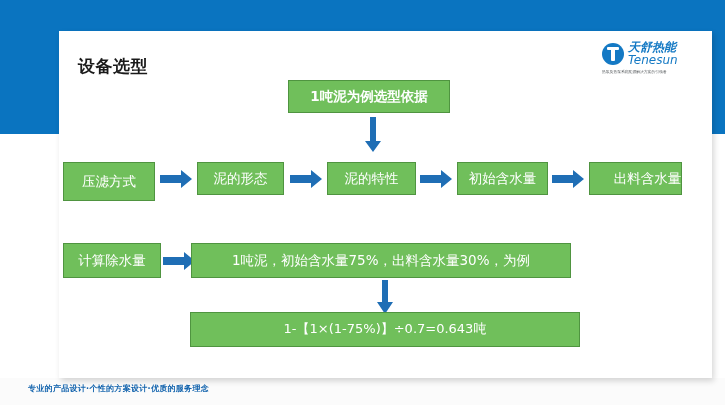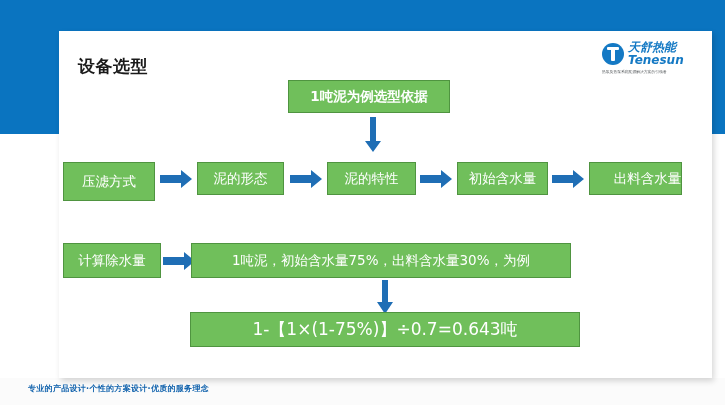--- a/index.html
+++ b/index.html
@@ -110,21 +110,21 @@
     font-style: italic;
     letter-spacing: 0px;
     line-height: 13px;
     white-space: nowrap;
   }
   .logo-en {
     position: absolute;
     left: 26px;
     top: 13px;
     font-size: 12px;
-    font-weight: bold;
+    font-weight: normal;
     color: #1479c4;
     font-style: italic;
     line-height: 13px;
     white-space: nowrap;
   }
   .logo-tag {
     position: absolute;
     left: 0px;
     top: 28px;
     font-size: 4px;
@@ -154,21 +154,21 @@
 
   .box-r1-1    { left: 63px;  top: 162px; width: 92px;  height: 39px; font-size: 13.5px; }
   .box-r1-2    { left: 197px; top: 162px; width: 87px;  height: 33px; font-size: 13.5px; }
   .box-r1-3    { left: 327px; top: 162px; width: 89px;  height: 33px; font-size: 13.5px; }
   .box-r1-4    { left: 457px; top: 162px; width: 91px;  height: 33px; font-size: 13.5px; }
   .box-r1-5    { left: 589px; top: 162px; width: 93px;  height: 33px; font-size: 13.5px; padding-left: 24px; }
 
   .box-r2-1    { left: 63px;  top: 243px; width: 98px;  height: 35px; font-size: 13.5px; }
   .box-r2-2    { left: 191px; top: 243px; width: 380px; height: 35px; font-size: 13.5px; }
 
-  .box-formula { left: 190px; top: 312px; width: 390px; height: 35px; font-size: 17px; }
+  .box-formula { left: 190px; top: 312px; width: 390px; height: 35px; font-size: 13px; }
 
   
   .arrow-h {
     position: absolute;
     width: 33px;
     height: 18px;
   }
   .arrow-v {
     position: absolute;
     width: 18px;

